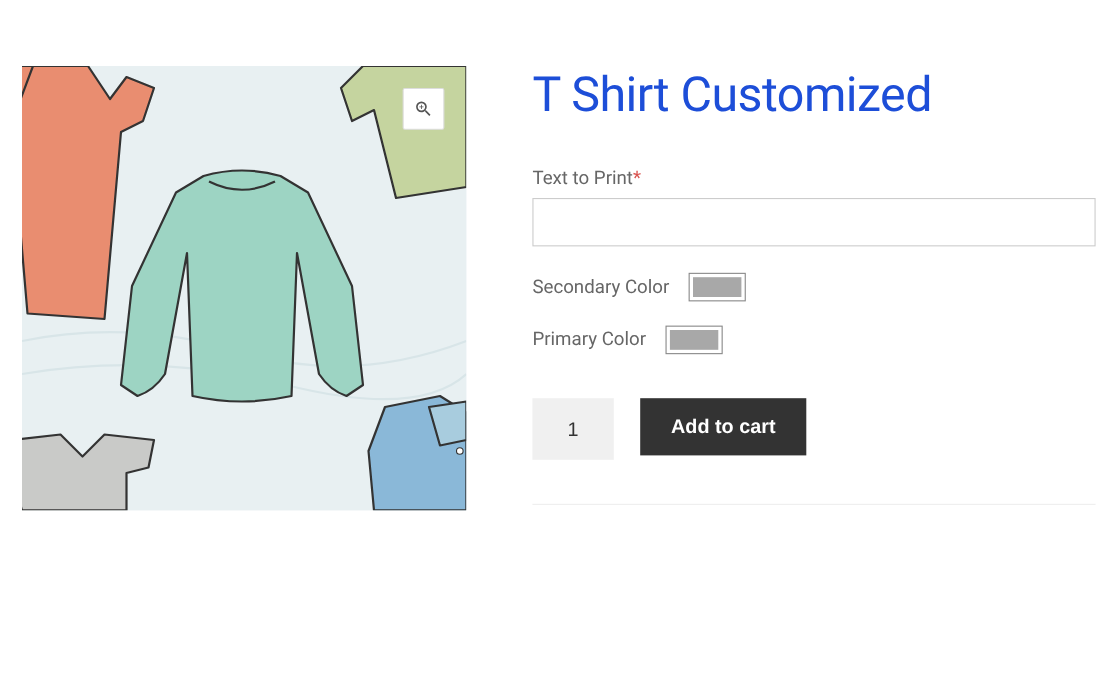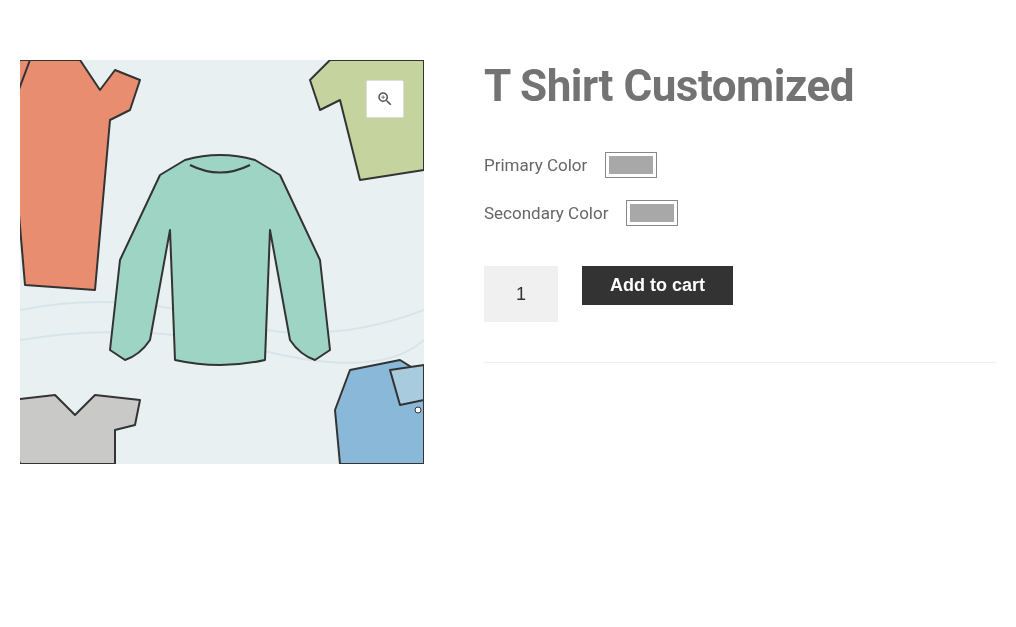--- a/index.html
+++ b/index.html
@@ -47,22 +47,22 @@
       width: 18px;
       height: 18px;
       fill: #555;
     }
     .product-details {
       flex: 1;
       padding-top: 0;
     }
     .product-title {
       font-size: 44px;
-      font-weight: 700;
-      color: #737373;
+      font-weight: 400;
+      color: #1d4ed8;
       margin-bottom: 40px;
       letter-spacing: -0.5px;
     }
     .product-price {
       font-size: 28px;
       font-weight: 400;
       color: #555;
       margin-bottom: 80px;
     }
     .field-group {
@@ -116,21 +116,21 @@
     .qty-input {
       width: 74px;
       height: 56px;
       border: none;
       background: #f0f0f0;
       text-align: center;
       font-size: 18px;
       color: #333;
     }
     .add-to-cart-btn {
-      height: 39px;
+      height: 52px;
       padding: 0 28px;
       background: #333;
       color: #fff;
       border: none;
       font-size: 18px;
       font-weight: 600;
       cursor: pointer;
     }
 
     
@@ -175,34 +175,40 @@
           <path d="M9 7h1v5H9z"></path>
             <path d="M7 9h5v1H7z"></path>
         </svg>
       </div>
     </div>
   </div>
 
   <div class="product-details">
     <h1 class="product-title">T Shirt Customized</h1>
 
+    <div class="field-group">
+      <label class="field-label">
+        <span>Text to Print</span><span class="required-mark">*</span>
+      </label>
+      <input type="text" class="text-input" value="" style="">
+    </div>
+
+    <div class="color-row">
+      <span class="field-label">Secondary Color</span>
+      <div class="color-swatch-box">
+        <div class="color-swatch" style="background: rgb(168, 168, 168);"></div>
+      </div>
+    </div>
 
     <div class="color-row">
       <span class="field-label">Primary Color</span>
       <div class="color-swatch-box">
         <div class="color-swatch" style="background: rgb(168, 168, 168);"></div>
       </div>
     </div>
 
-    <div class="color-row">
-      <span class="field-label">Secondary Color</span>
-      <div class="color-swatch-box">
-        <div class="color-swatch" style="background: rgb(168, 168, 168);"></div>
-      </div>
-    </div>
-
     <div class="cart-row">
       <input type="text" class="qty-input" value="1" style="">
       <button class="add-to-cart-btn">Add to cart</button>
     </div>
   </div>
 
 </div>
 
 </body></html>

